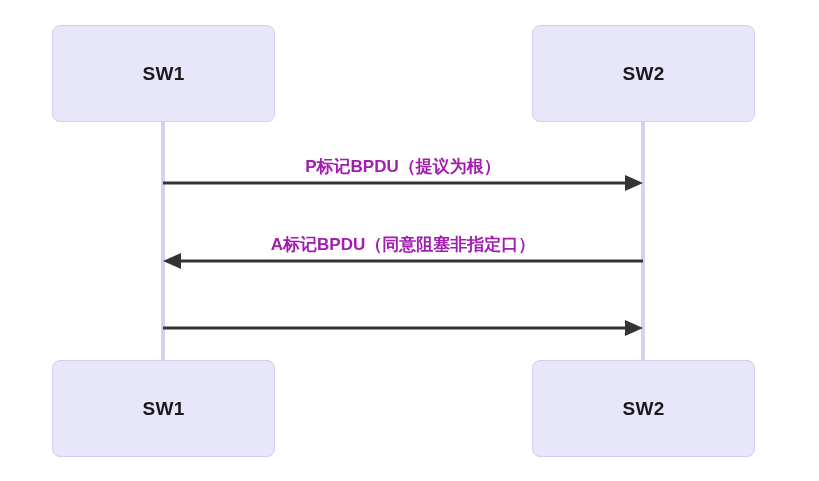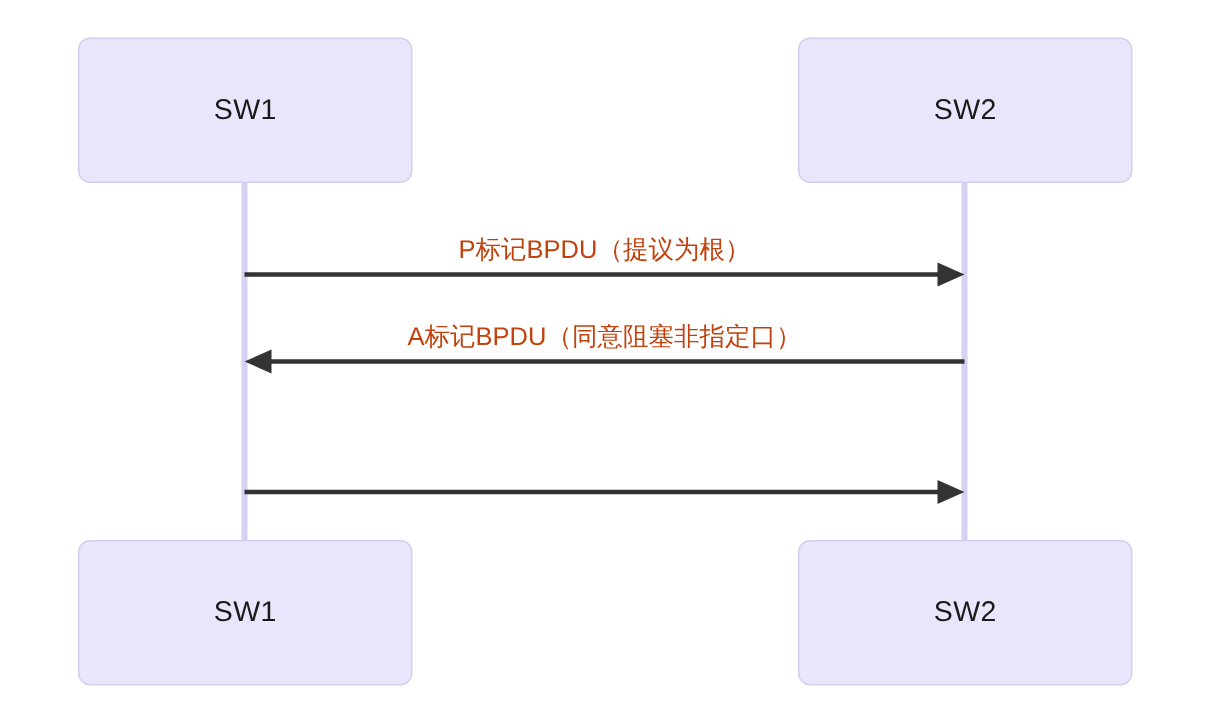--- a/index.html
+++ b/index.html
@@ -10,20 +10,21 @@
     width: 819px;
     height: 481px;
     background: #ffffff;
     font-family: "Liberation Sans", "DejaVu Sans", sans-serif;
     overflow: hidden;
   }
   #diagram {
     position: relative;
     width: 819px;
     height: 362px;
+    font-weight: bold;
   }
 
   
   .lifeline {
     position: absolute;
     width: 4px;
     background: #d8d0f0;
     top: 122px;
     height: 239px;
   }
@@ -59,40 +60,40 @@
     left: 163px;
     width: 480px;
   }
   .msg-label {
     position: absolute;
     bottom: 8px;
     left: 0;
     width: 100%;
     text-align: center;
     font-size: 17px;
-    color: #c2410c;
+    color: #a21caf;
     white-space: nowrap;
     line-height: 1.3;
   }
   .msg-arrow {
     position: absolute;
     left: 0;
     bottom: 0;
     width: 100%;
     height: 14px;
   }
   .msg-arrow svg {
     display: block;
     width: 100%;
     height: 14px;
     overflow: visible;
   }
 
   .m1 { top: 150px; height: 36px; }
-  .m2 { top: 208px; height: 36px; }
+  .m2 { top: 228px; height: 36px; }
   .m3 { top: 295px; height: 36px; }
 </style>
 </head>
 <body>
 
 <div id="diagram">
 
   <div class="lifeline left"></div>
   <div class="lifeline right"></div>
 

